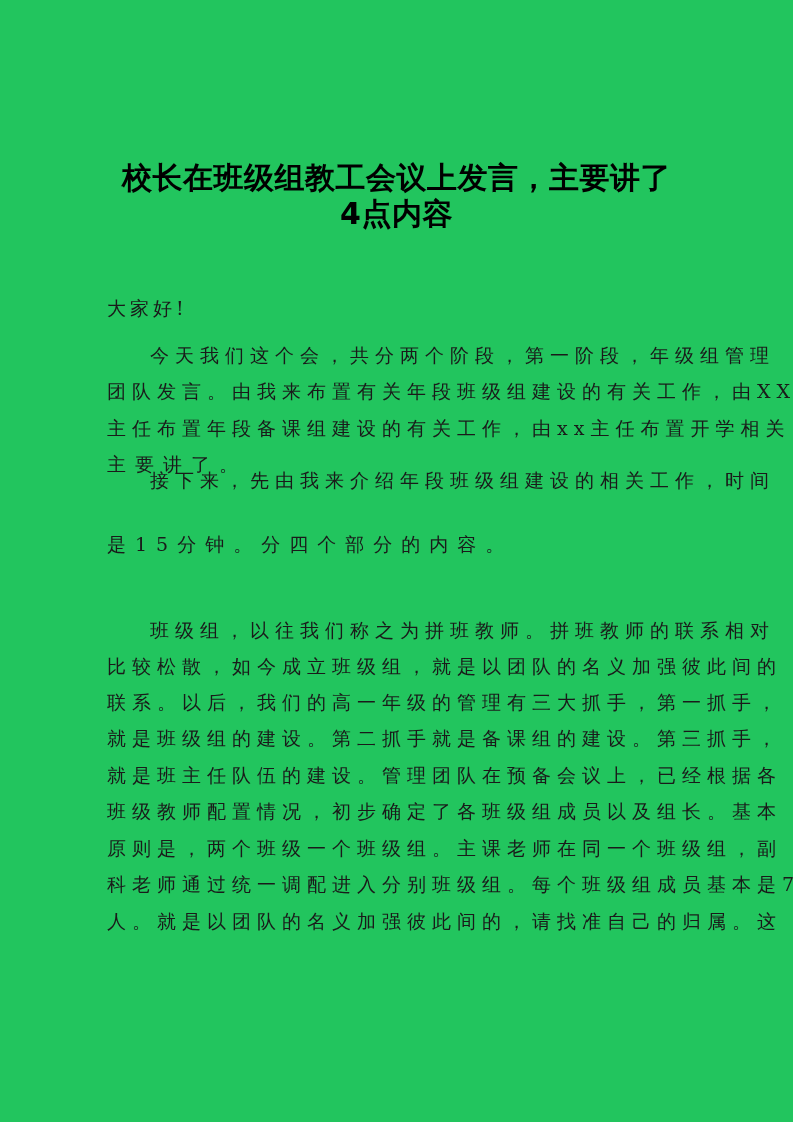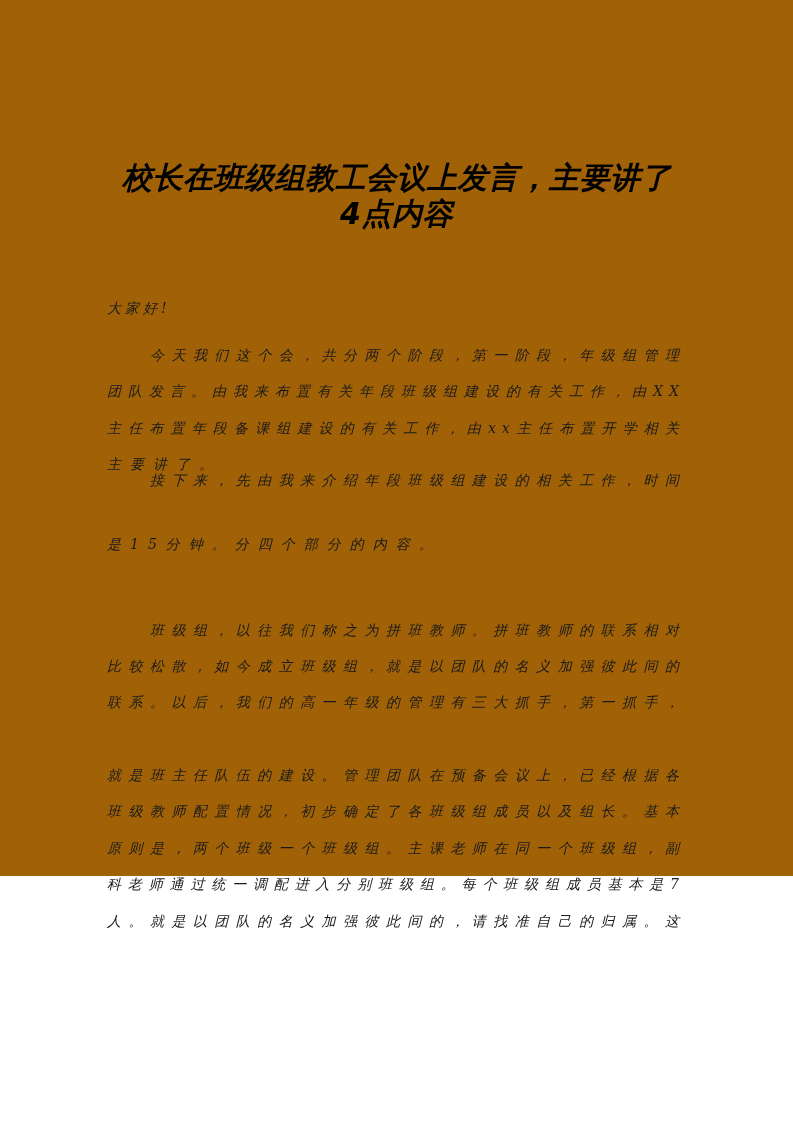--- a/index.html
+++ b/index.html
@@ -1,33 +1,32 @@
 <!DOCTYPE html>
 <html><head>
   <meta charset="utf-8">
   <style>
     html, body { margin: 0; padding: 0; background: #ffffff; }
     body { width: 793px; height: 1122px; position: relative; overflow: hidden; }
     .page {
-      position: absolute; left: 0; top: 0; width: 793px; height: 876px;
-      background: #a16207; color: #111111;
+      position: absolute; left: 0; top: 0; width: 793px; height: 1122px;
+      background: #22c55e; color: #111111;
       font-family: "DejaVu Serif", "Liberation Serif", serif;
-      font-style: italic;
     }
     .title {
       position: absolute; left: 100px; width: 593px; text-align: center;
       font-family: "DejaVu Sans", "Liberation Sans", sans-serif;
       font-weight: bold; font-size: 30px; line-height: 36px; color: #000;
       letter-spacing: 0.5px;
     }
     .t1 { top: 160px; }
     .t2 { top: 196px; }
     .line {
       position: absolute; left: 107px; width: 578px; height: 36px;
-      font-size: 14px; line-height: 36px; color: #1a1a1a;
+      font-size: 19px; line-height: 36px; color: #1a1a1a;
       text-align: justify; text-align-last: justify; white-space: nowrap;
       letter-spacing: 6px;
     }
     .line.indent { left: 150px; width: 535px; }
     .line.short { text-align-last: left; letter-spacing: 9px; }
     .heading { font-weight: bold; letter-spacing: 6px; text-align-last: left; color: #000; }
   </style>
 </head>
 <body>
 
@@ -43,19 +42,20 @@
   <div class="line" style="top:410px;">主任布置年段备课组建设的有关工作，由xx主任布置开学相关</div>
   <div class="line short" style="top:446px;">主要讲了。</div>
 
   <div class="line indent" style="top:462px;">接下来，先由我来介绍年段班级组建设的相关工作，时间</div>
   <div class="line short" style="top:526px;">是15分钟。分四个部分的内容。</div>
 
 
   <div class="line indent" style="top:612px;">班级组，以往我们称之为拼班教师。拼班教师的联系相对</div>
   <div class="line" style="top:648px;">比较松散，如今成立班级组，就是以团队的名义加强彼此间的</div>
   <div class="line" style="top:684px;">联系。以后，我们的高一年级的管理有三大抓手，第一抓手，</div>
+  <div class="line" style="top:720px;">就是班级组的建设。第二抓手就是备课组的建设。第三抓手，</div>
   <div class="line" style="top:757px;">就是班主任队伍的建设。管理团队在预备会议上，已经根据各</div>
   <div class="line" style="top:793px;">班级教师配置情况，初步确定了各班级组成员以及组长。基本</div>
   <div class="line" style="top:830px;">原则是，两个班级一个班级组。主课老师在同一个班级组，副</div>
   <div class="line" style="top:866px;">科老师通过统一调配进入分别班级组。每个班级组成员基本是7</div>
   <div class="line" style="top:903px;">人。就是以团队的名义加强彼此间的，请找准自己的归属。这</div>
 
 </div>
 
 </body></html>

